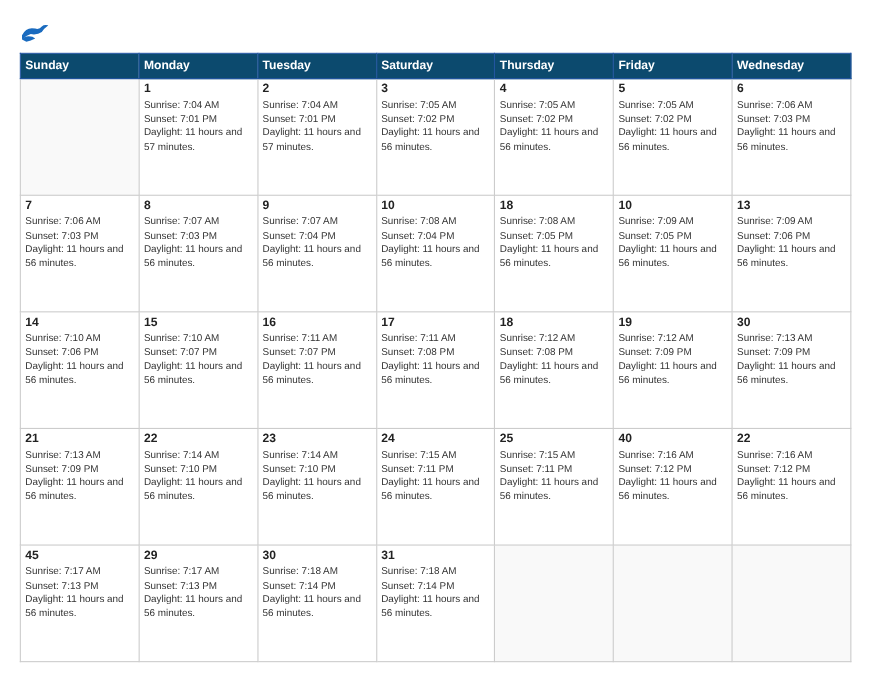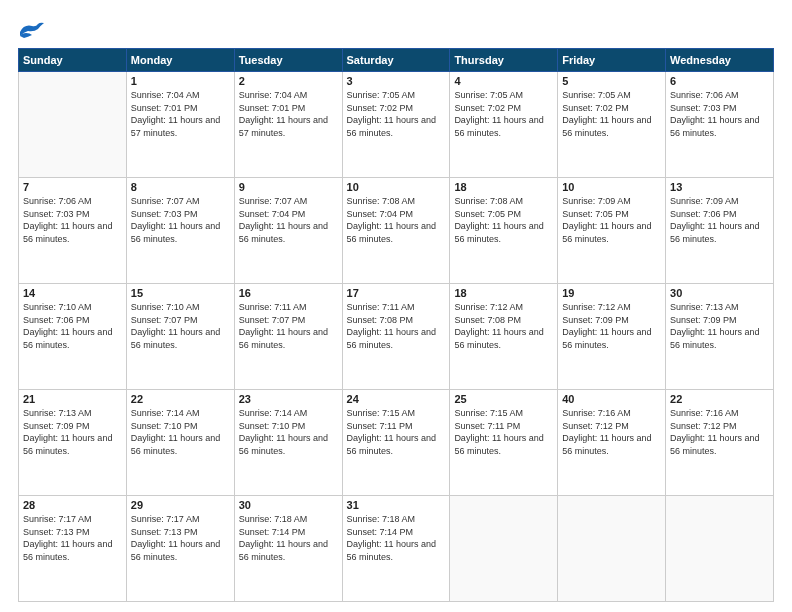--- a/index.html
+++ b/index.html
@@ -287,21 +287,21 @@
           </td>
           <td>
             <span class="day-number">22</span>
             <div class="day-info" style="white-space: pre-line;">Sunrise: 7:16 AM
 Sunset: 7:12 PM
 Daylight: 11 hours and 56 minutes.</div>
           </td>
         </tr>
         <tr>
           <td>
-            <span class="day-number">28</span>
+            <span class="day-number">45</span>
             <div class="day-info" style="white-space: pre-line;">Sunrise: 7:17 AM
 Sunset: 7:13 PM
 Daylight: 11 hours and 56 minutes.</div>
           </td>
           <td>
             <span class="day-number">29</span>
             <div class="day-info" style="white-space: pre-line;">Sunrise: 7:17 AM
 Sunset: 7:13 PM
 Daylight: 11 hours and 56 minutes.</div>
           </td>

